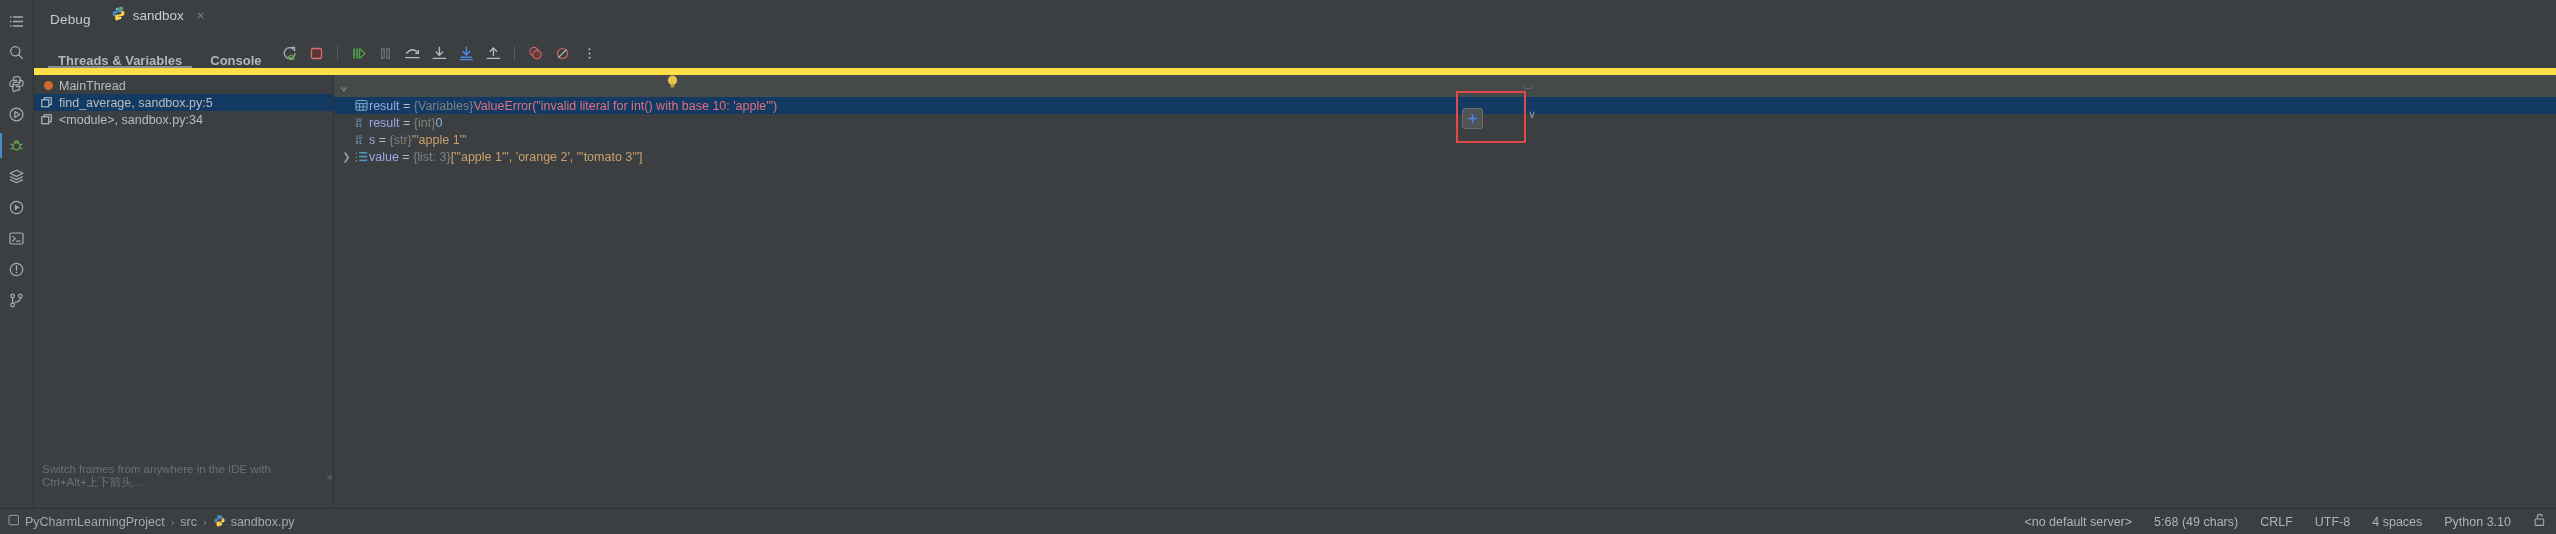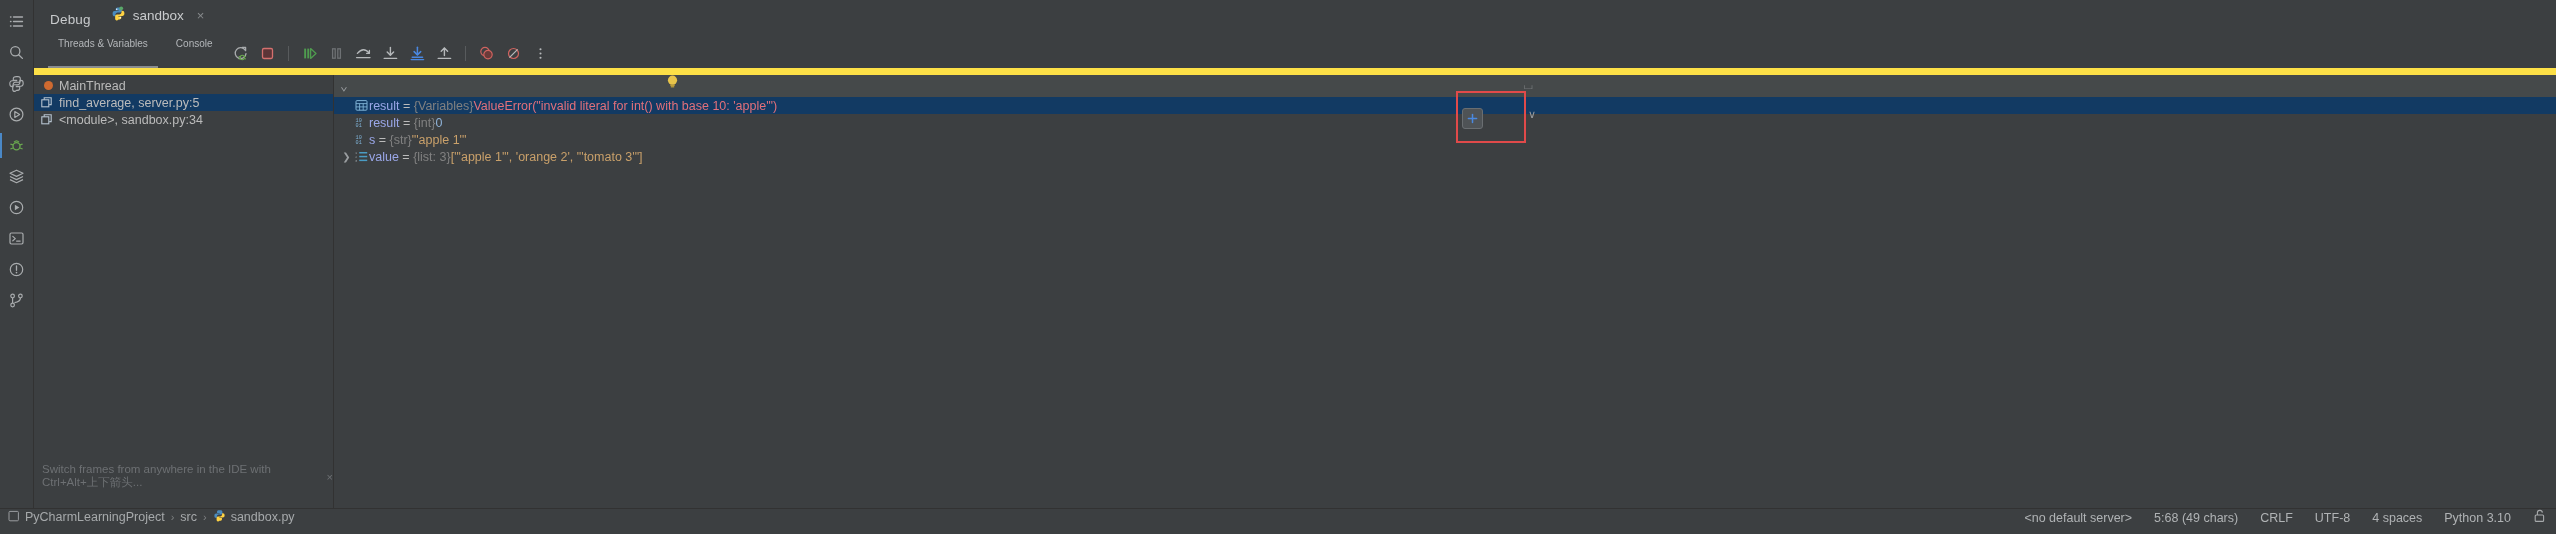--- a/index.html
+++ b/index.html
@@ -117,27 +117,28 @@
     height: 30px;
     display: flex;
     align-items: center;
     padding-left: 10px;
     box-sizing: border-box;
     position: relative;
     background: #3c3f41;
     gap: 0;
   }
   .subtab {
-    font-size: 10px;
+    font-size: 13px;
     color: #b4b7ba;
     height: 30px;
     display: flex;
-    align-items: flex-start;
+    align-items: flex-end;
     padding: 0 14px;
     position: relative;
+    font-weight: bold;
   }
   .subtab .uline {
     position: absolute;
     left: 4px; right: 4px; bottom: 0;
     height: 2px;
     background: #8a8d90;
   }
   .tool-sep {
     width: 1px;
     height: 15px;
@@ -300,21 +301,21 @@
     color: #9a9da0;
   }
 
   
   .statusbar {
     height: 26px;
     flex: 0 0 26px;
     background: #3c3f41;
     border-top: 1px solid #323232;
     display: flex;
-    align-items: flex-start;
+    align-items: center;
     font-size: 12px;
     color: #a6a9ab;
     padding: 0 10px 0 8px;
     box-sizing: border-box;
     gap: 13px;
   }
   .crumbs {
     display: flex;
     align-items: center;
     gap: 6px;
@@ -565,21 +566,21 @@
             <span>MainThread</span>
           </div>
 
           <div class="frame-row selected">
             <span class="frame-ico">
               <svg width="12" height="12" viewBox="0 0 12 12">
                 <rect x="0.8" y="2.8" width="7" height="7" fill="none" stroke="#b6c4d0" stroke-width="1.1"></rect>
                 <polyline points="3.2,2.8 3.2,0.8 10.2,0.8 10.2,7.6 8.2,7.6" fill="none" stroke="#b6c4d0" stroke-width="1.1"></polyline>
               </svg>
             </span>
-            <span>find_average, server.py:5</span>
+            <span>find_average, sandbox.py:5</span>
           </div>
 
           <div class="frame-row">
             <span class="frame-ico">
               <svg width="12" height="12" viewBox="0 0 12 12">
                 <rect x="0.8" y="2.8" width="7" height="7" fill="none" stroke="#b6c4d0" stroke-width="1.1"></rect>
                 <polyline points="3.2,2.8 3.2,0.8 10.2,0.8 10.2,7.6 8.2,7.6" fill="none" stroke="#b6c4d0" stroke-width="1.1"></polyline>
               </svg>
             </span>
             <span>&lt;module&gt;, sandbox.py:34</span>

